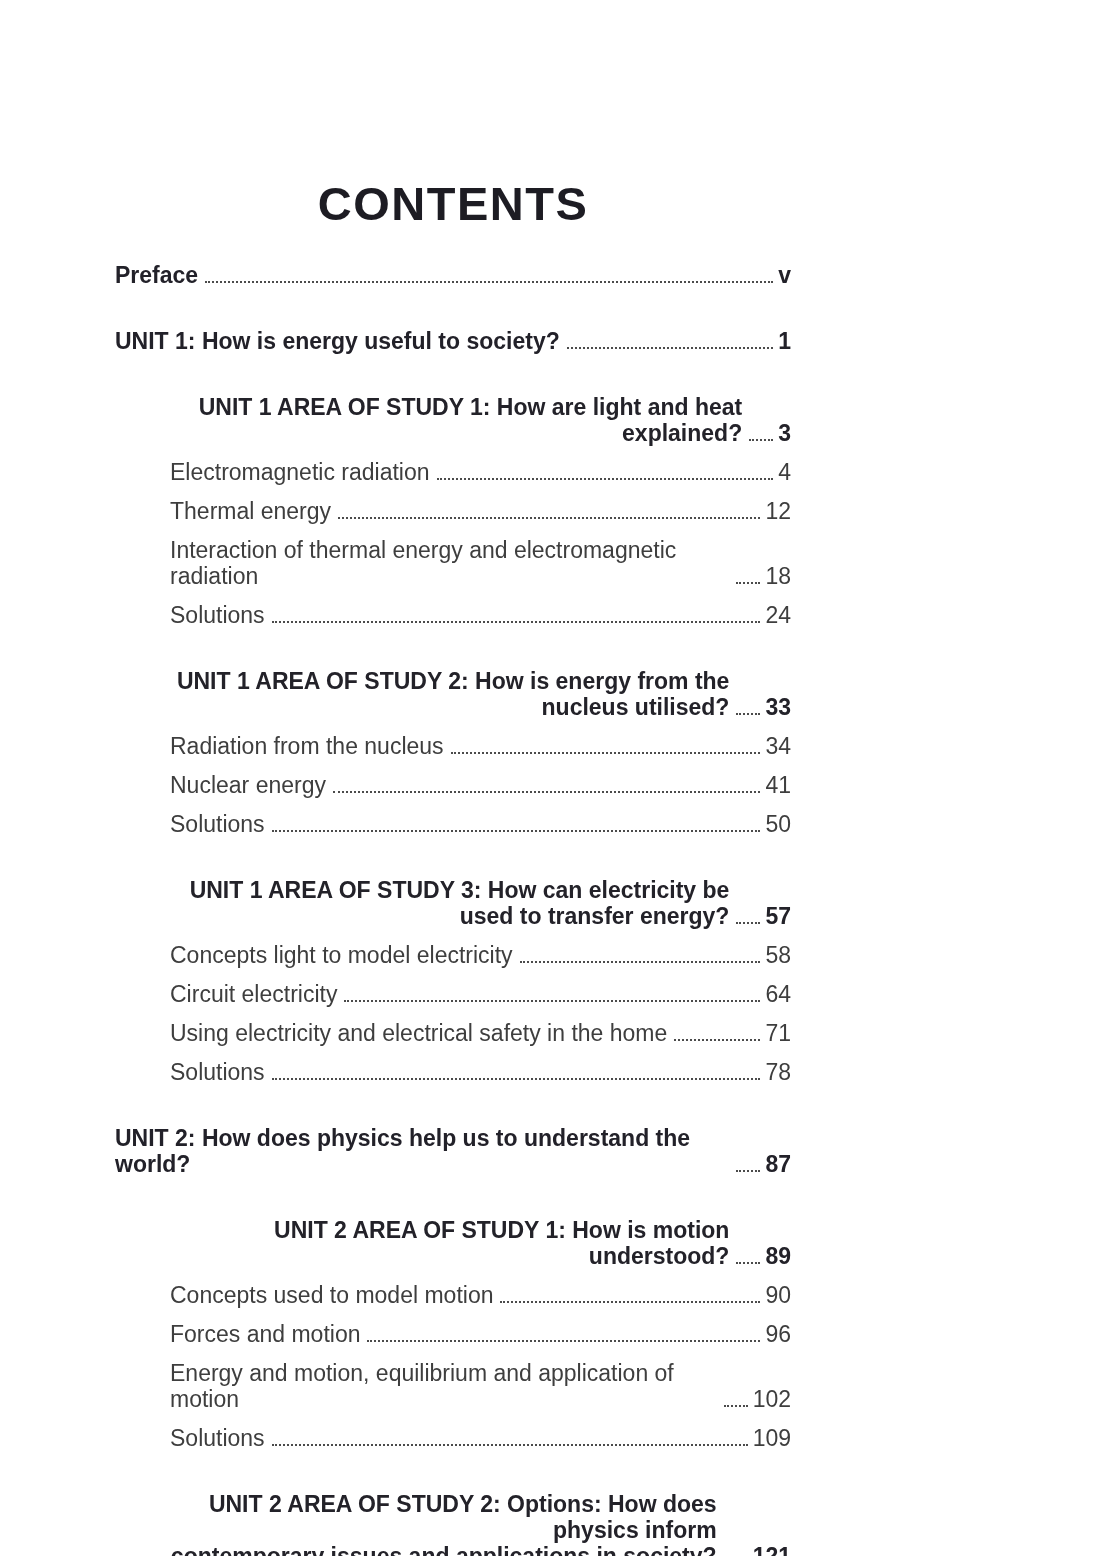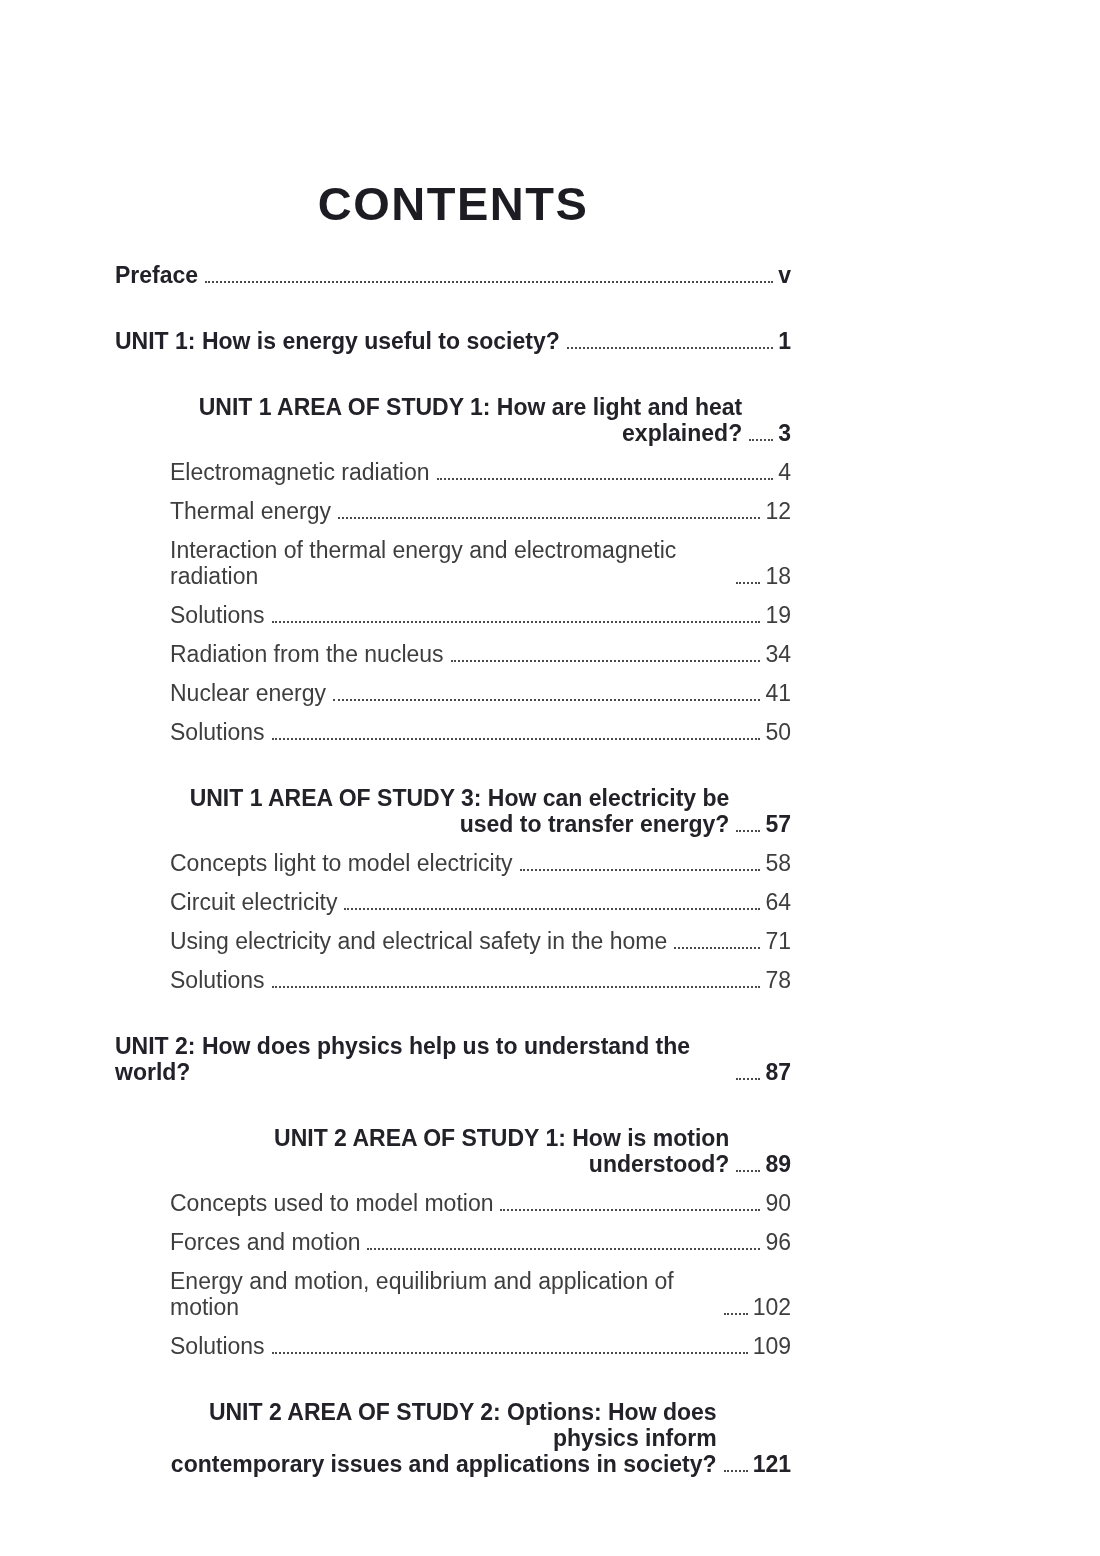--- a/index.html
+++ b/index.html
@@ -115,23 +115,28 @@
 
   <div class="row level-topic">
     <span class="label">Interaction of thermal energy and electromagnetic radiation</span>
     <span class="leader"></span>
     <span class="pagenum">18</span>
   </div>
 
   <div class="row level-topic">
     <span class="label">Solutions</span>
     <span class="leader"></span>
-    <span class="pagenum">19</span>
-  </div>
-
+    <span class="pagenum">24</span>
+  </div>
+
+  <div class="row level-area gap">
+    <span class="label">UNIT 1 AREA OF STUDY 2: How is energy from the nucleus utilised?</span>
+    <span class="leader"></span>
+    <span class="pagenum">33</span>
+  </div>
 
   <div class="row level-topic">
     <span class="label">Radiation from the nucleus</span>
     <span class="leader"></span>
     <span class="pagenum">34</span>
   </div>
 
   <div class="row level-topic">
     <span class="label">Nuclear energy</span>
     <span class="leader"></span>

